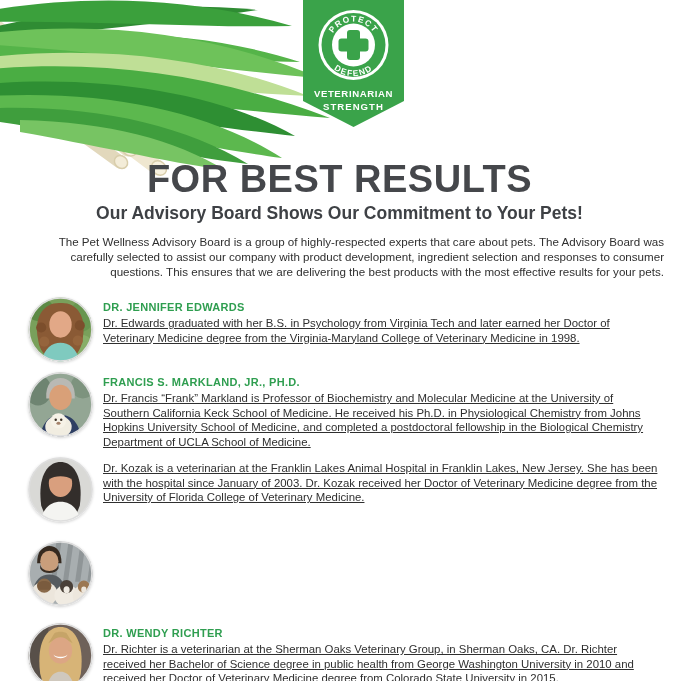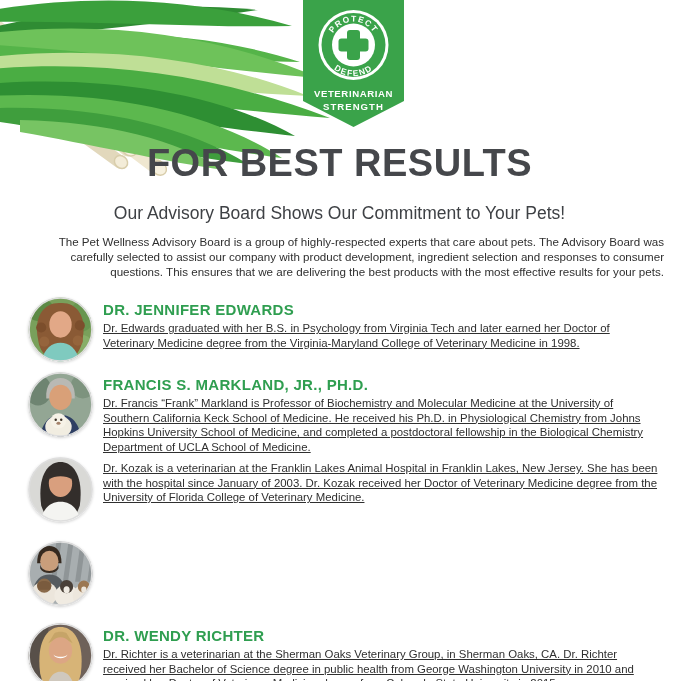--- a/index.html
+++ b/index.html
@@ -11,44 +11,44 @@
   }
   
   .lemongrass {
     position:absolute; left:0; top:0; width:378px; height:196px; z-index:1;
   }
   .badge {
     position:absolute; left:303px; top:0; width:101px; height:128px; z-index:3;
   }
   
   .headline {
-    position:absolute; left:0; top:142px; width:679px; z-index:2;
+    position:absolute; left:0; top:158px; width:679px; z-index:2;
     text-align:center; font-size:38px; font-weight:bold;
     letter-spacing:0.5px; color:#45474b;
   }
   .subtitle {
     position:absolute; left:0; top:203px; width:679px; z-index:2;
-    text-align:center; font-size:17.5px; font-weight:normal; color:#3e4145;
+    text-align:center; font-size:17.5px; font-weight:bold; color:#3e4145;
   }
   .intro {
     position:absolute; left:15px; top:234px; width:649px; z-index:2;
     text-align:right; font-size:11.6px; line-height:15.2px; color:#2f2f2f;
   }
   
   .advisor { position:absolute; left:0; width:679px; }
   .row-1 { top:297px; } .row-2 { top:372px; } .row-3 { top:457px; }
   .row-4 { top:541px; } .row-5 { top:623px; }
   .avatar {
     position:absolute; left:28px; top:0; width:65px; height:65px;
     border-radius:50%; box-shadow:0 1px 3px rgba(0,0,0,.18);
   }
   .avatar svg { display:block; width:65px; height:65px; }
   .adv-text { position:absolute; left:103px; top:4px; width:556px; }
   .adv-name {
-    font-size:15px; font-weight:bold; color:#2f9e50;
+    font-size:11px; font-weight:bold; color:#2f9e50;
     letter-spacing:0.3px; margin-bottom:3px;
   }
   .adv-bio { font-size:11.4px; line-height:14.6px; color:#2f2f2f;text-decoration:underline; }
 </style>
 </head>
 <body>
 
 <div class="canvas">
 
   <svg class="lemongrass" viewBox="0 0 378 196" aria-hidden="true">

